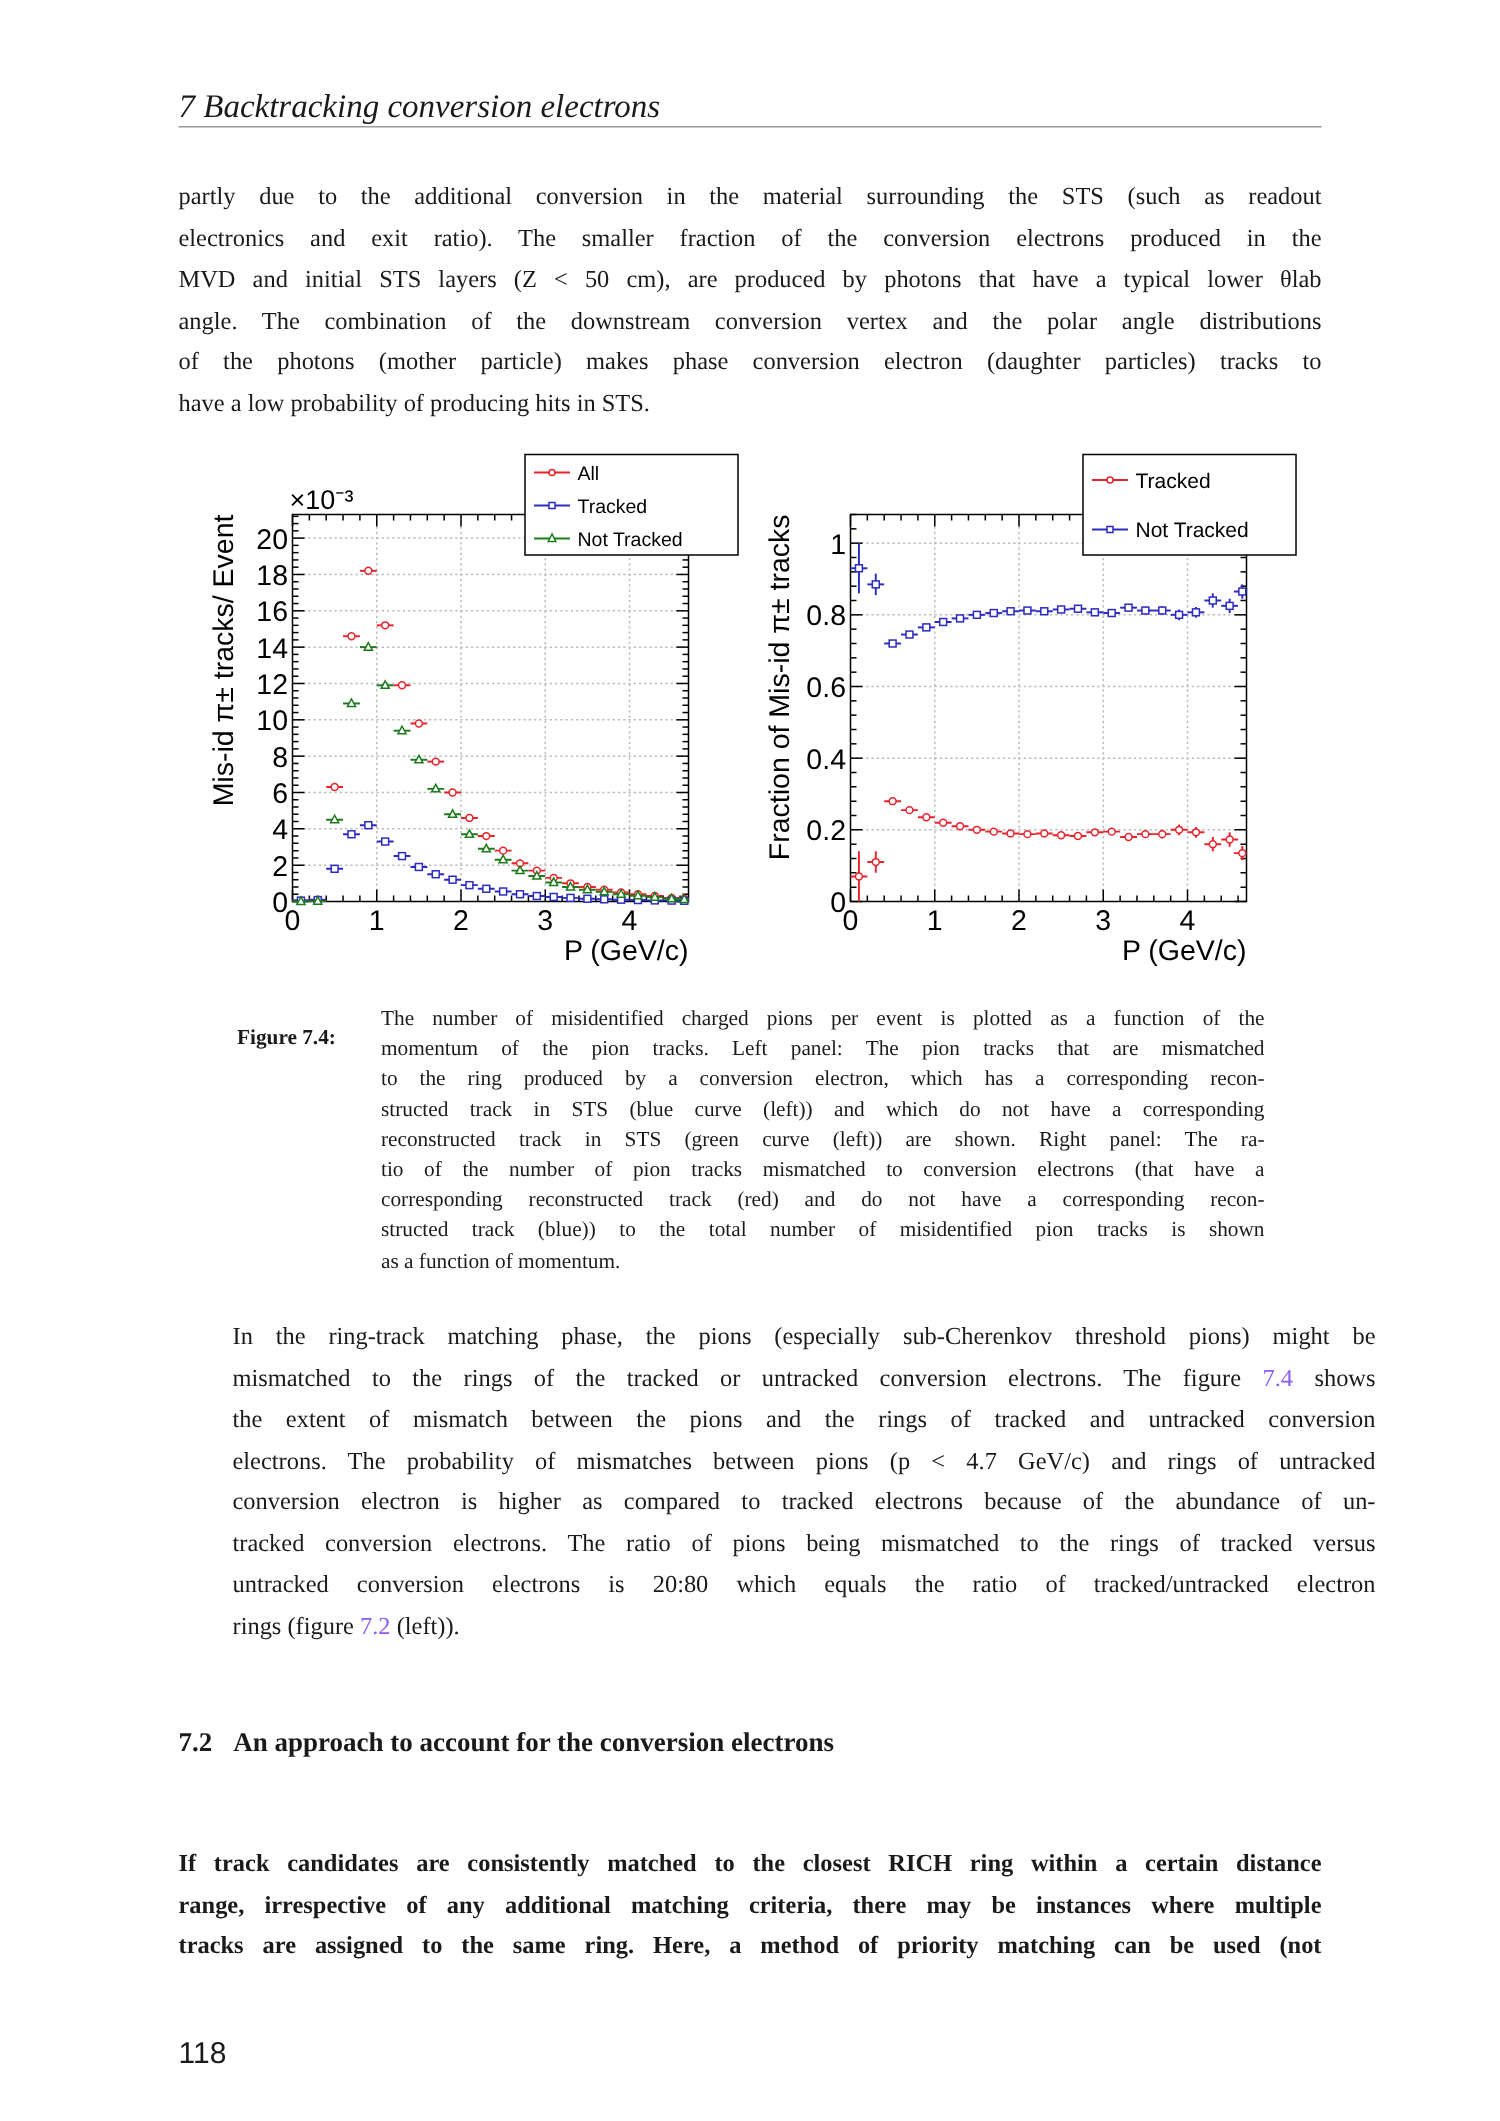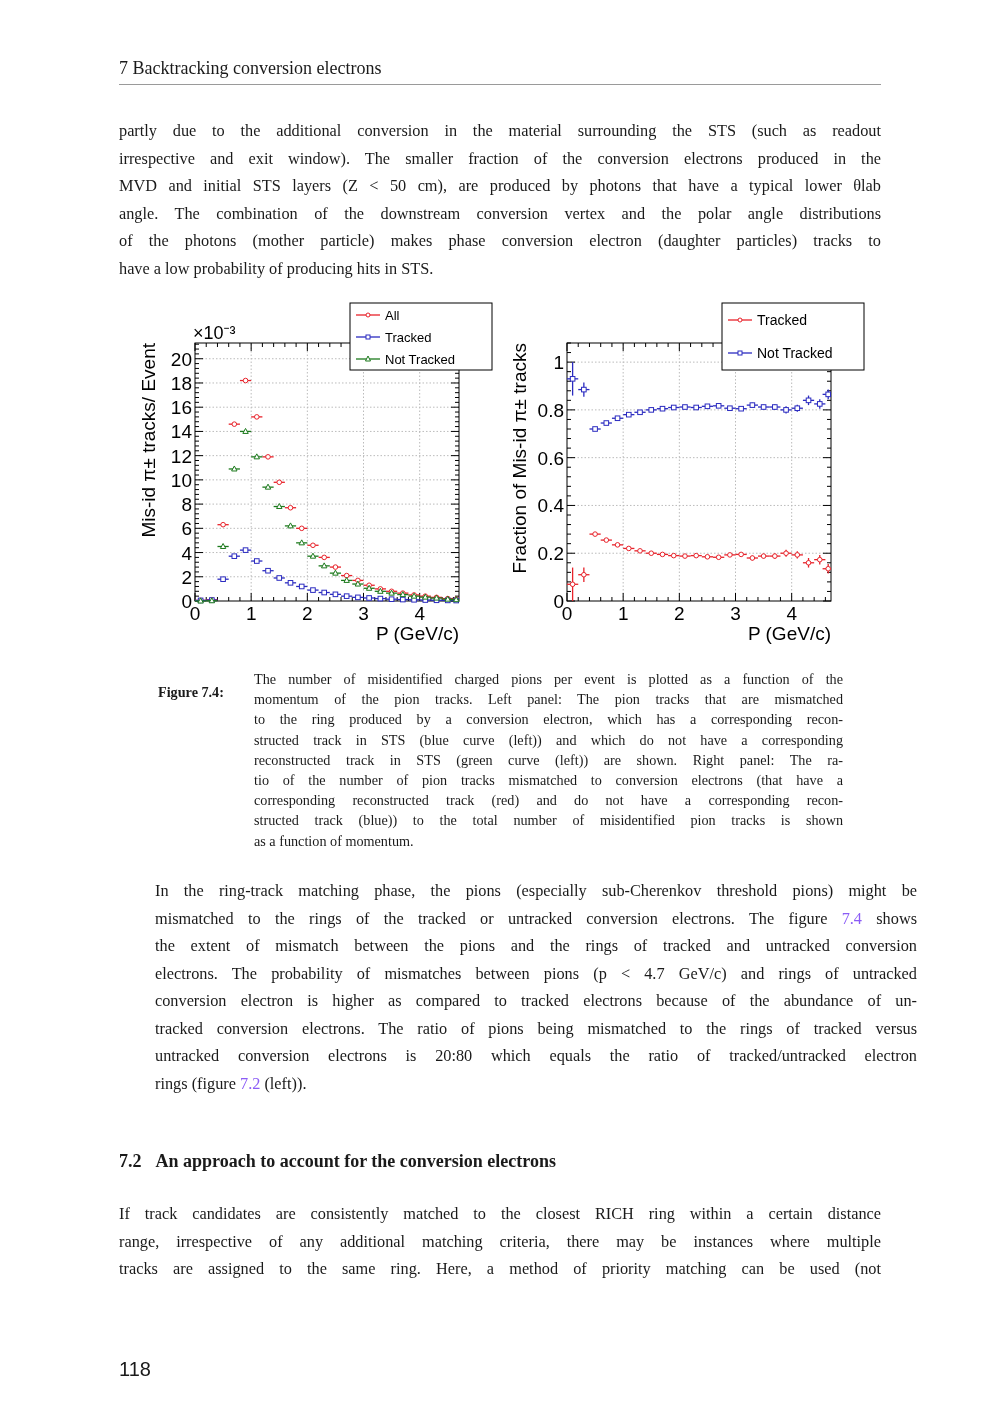--- a/index.html
+++ b/index.html
@@ -1,19 +1,19 @@
 <!DOCTYPE html>
 <html><head>
 <meta charset="utf-8">
 <style>
   html, body { margin:0; padding:0; background:#ffffff; }
   body { width:1000px; height:1414px; position:relative; overflow:hidden;
          font-family:"DejaVu Serif","Liberation Serif",serif; color:#1a1a1a; }
-  .header { position:absolute; left:119px; top:58px; width:762px; 
-            font-size:18px; font-family:"Liberation Serif",serif; }
+  .header { position:absolute; left:119px; top:58px; width:762px; font-style:italic;
+            font-size:22px; font-family:"Liberation Serif",serif; }
   .header-rule { position:absolute; left:119px; top:84px; width:762px; height:1px; background:#9a9a9a; }
   .para { position:absolute; left:119px; width:762px; font-size:16.3px; line-height:27.5px;
           font-family:"Liberation Serif",serif; text-align:justify; }
   .para .ln { display:block; text-align:justify; text-align-last:justify; white-space:nowrap; height:27.5px; }
   .para .ln.last { text-align-last:left; }
   .link { color:#8b5cf6; }
   .fig { position:absolute; left:0; top:295px; width:1000px; height:360px; }
   .caption { position:absolute; left:158px; top:669px; width:686px; font-size:14.2px;
              line-height:20.2px; font-family:"Liberation Serif",serif; }
   .caption .lbl { position:absolute; left:0; top:0; font-weight:bold;margin-top:13px; }
@@ -26,21 +26,21 @@
   svg text { font-family:"Liberation Sans",sans-serif; }
 </style>
 </head>
 <body>
 
 <div class="header">7  Backtracking conversion electrons</div>
 <div class="header-rule"></div>
 
 <div class="para" style="top:117px;">
   <span class="ln">partly due to the additional conversion in the material surrounding the STS (such as readout</span>
-  <span class="ln">irrespective and exit window).  The smaller fraction of the conversion electrons produced in the</span>
+  <span class="ln">electronics and exit ratio).  The smaller fraction of the conversion electrons produced in the</span>
   <span class="ln">MVD and initial STS layers (Z  &lt; 50 cm), are produced by photons that have a typical lower θlab</span>
   <span class="ln">angle.  The combination of the downstream conversion vertex and the polar angle distributions</span>
   <span class="ln">of the photons (mother particle) makes phase conversion electron (daughter particles) tracks to</span>
   <span class="ln last">have a low probability of producing hits in STS.</span>
 </div>
 
 <div class="fig">
   <svg id="fig-svg" width="1000" height="360" viewBox="0 295 1000 360" xmlns="http://www.w3.org/2000/svg">
       <g>
         <line x1="251.17021276595744" x2="251.17021276595744" y1="601" y2="343" stroke="#bbb" stroke-dasharray="1.5,2" stroke-width="1"></line>
@@ -682,19 +682,19 @@
   <span class="ln">conversion electron is higher as compared to tracked electrons because of the abundance of un-</span>
   <span class="ln">tracked conversion electrons.  The ratio of pions being mismatched to the rings of tracked versus</span>
   <span class="ln">untracked conversion electrons is 20:80 which equals the ratio of tracked/untracked electron</span>
   <span class="ln last">rings (figure <span class="link">7.2</span> (left)).</span>
 </div>
 
 <div class="section">
   <span class="num">7.2</span><span>An approach to account for the conversion electrons</span>
 </div>
 
-<div class="para" style="top:1200px;">
+<div class="para" style="top:1228px;font-weight:bold;">
   <span class="ln">If track candidates are consistently matched to the closest RICH ring within a certain distance</span>
   <span class="ln">range, irrespective of any additional matching criteria, there may be instances where multiple</span>
   <span class="ln">tracks are assigned to the same ring.  Here, a method of priority matching can be used (not</span>
 </div>
 
 <div class="pagenum">118</div>
 
 </body></html>

